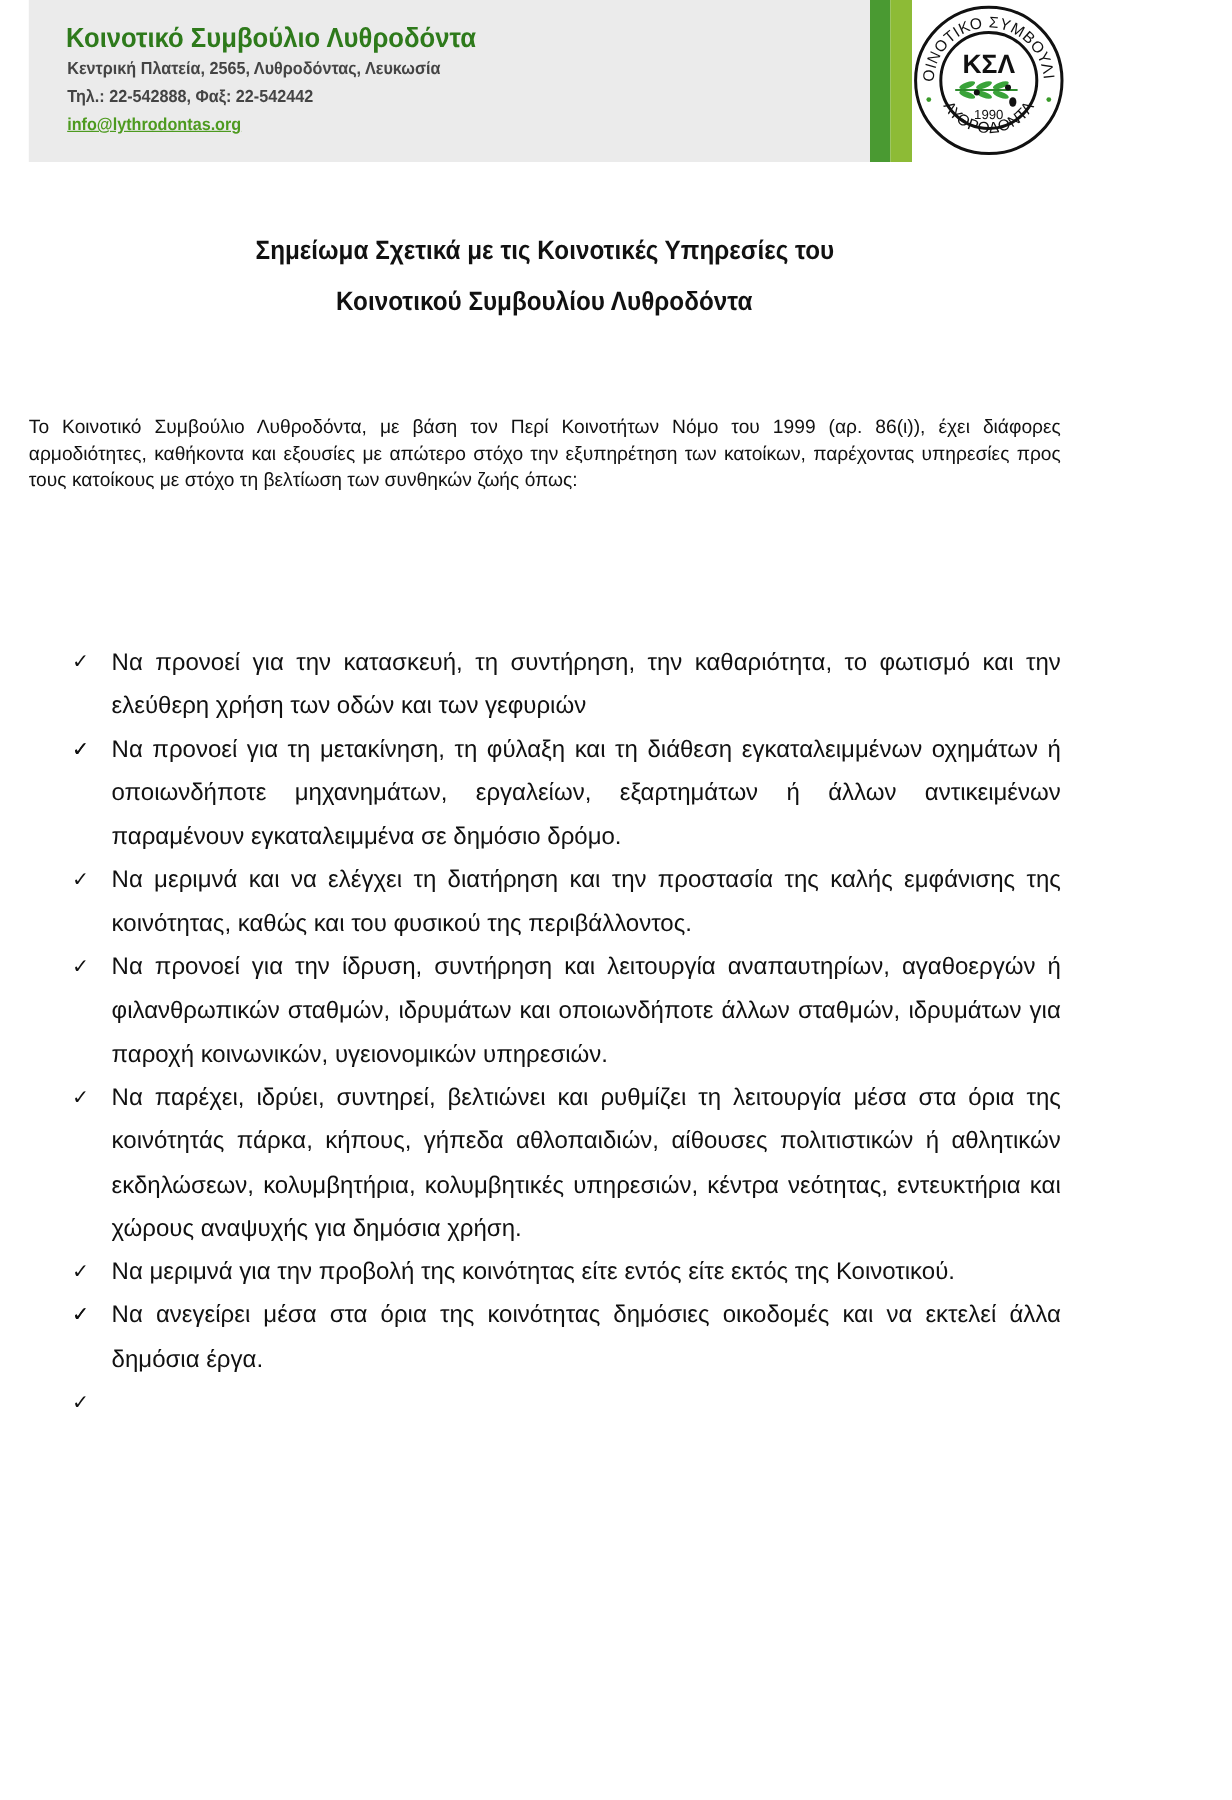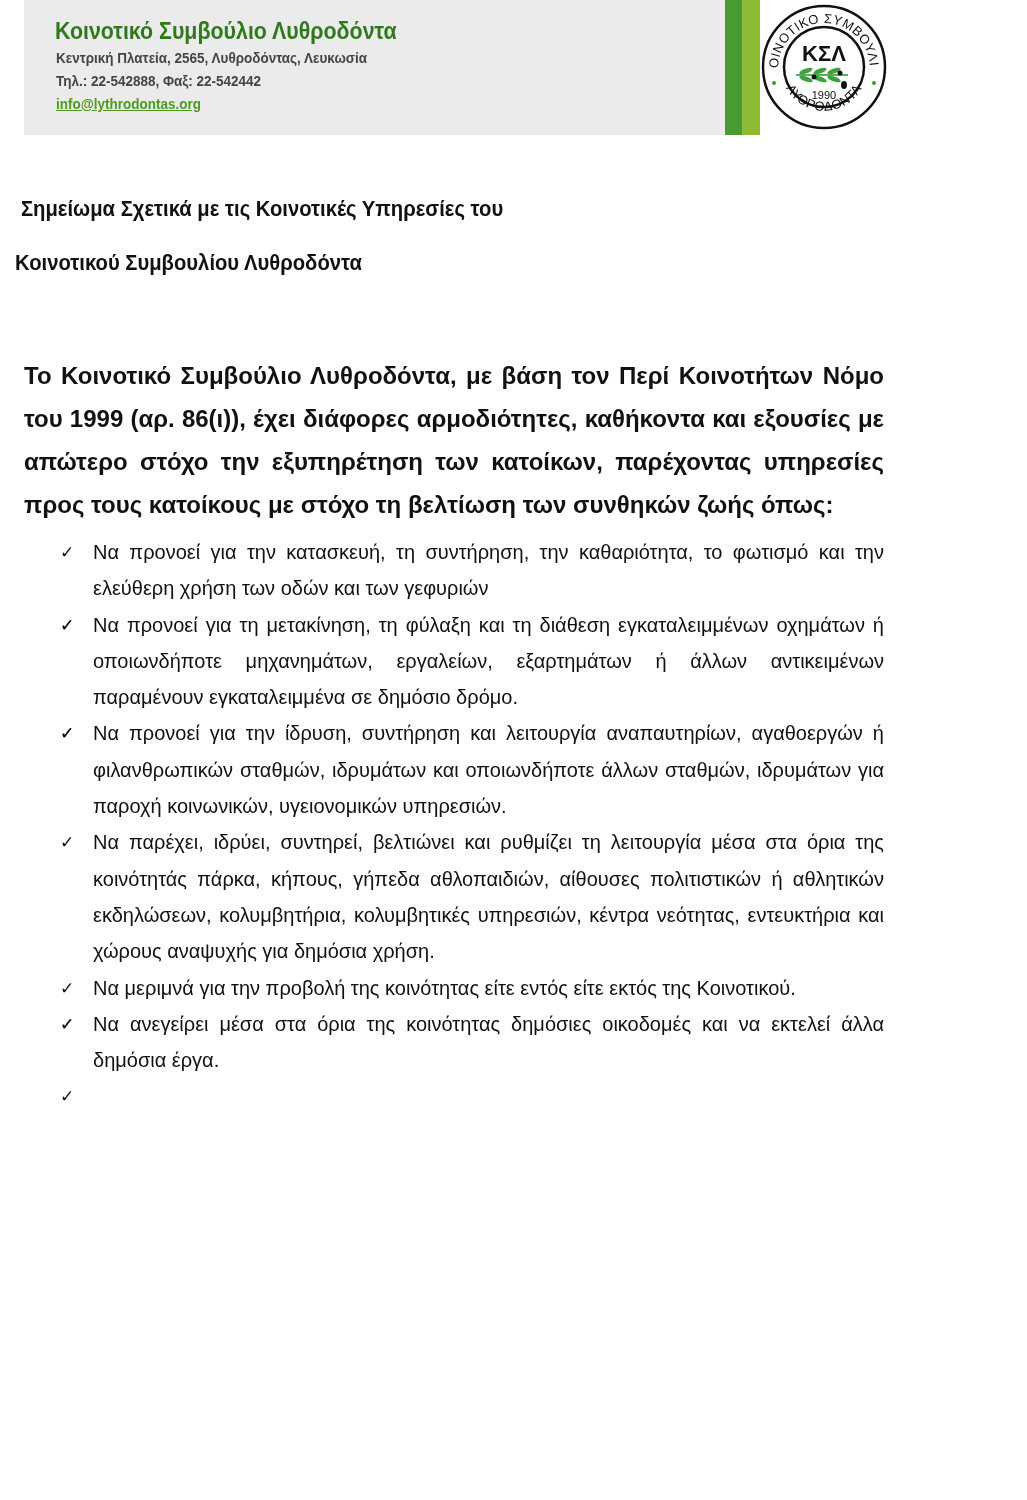--- a/index.html
+++ b/index.html
@@ -6,25 +6,25 @@
   body { width: 1027px; height: 1500px; position: relative; overflow: hidden; font-family: "Liberation Sans", sans-serif; color: #111; }
   .header-band { position: absolute; left: 24px; top: 0; width: 701px; height: 135px; background: #ebebeb; }
   .bar-dark { position: absolute; left: 725px; top: 0; width: 17px; height: 135px; background: #4a9a32; }
   .bar-light { position: absolute; left: 742px; top: 0; width: 18px; height: 135px; background: #8dbb36; }
   .org-name { position: absolute; left: 55px; top: 18px; font-size: 23px; font-weight: bold; color: #2e7a1b; white-space: nowrap; transform: scaleX(0.93); transform-origin: left top; }
   .org-line { position: absolute; left: 56px; font-size: 14.5px; font-weight: bold; color: #444; white-space: nowrap; transform: scaleX(0.93); transform-origin: left top; }
   .org-addr { top: 50px; }
   .org-phone { top: 73px; }
   .org-email { top: 96px; color: #4d9a1f; text-decoration: underline; cursor: pointer; }
   .logo { position: absolute; left: 760px; top: 3px; width: 128px; height: 128px; }
-  .title { position: absolute; left: 0; width: 908px; text-align: left; font-size: 22px; font-weight: bold; text-decoration: underline; white-space: nowrap; }
+  .title { position: absolute; left: 0; width: 908px; text-align: center; font-size: 22px; font-weight: bold; text-decoration: underline; white-space: nowrap; }
   .title-1 { top: 196px; }
-  .title-2 { top: 238px; margin-top: 12px; }
+  .title-2 { top: 238px; }
   .title span { display: inline-block; transform: scaleX(0.92); }
-  .intro { position: absolute; left: 24px; top: 330px; width: 860px; font-size: 24px; line-height: 43px; text-align: justify; font-weight: bold; }
+  .intro { position: absolute; left: 24px; top: 330px; width: 860px; font-size: 16px; line-height: 22px; text-align: justify; }
   .list { position: absolute; left: 60px; top: 534px; width: 824px; margin: 0; padding: 0; list-style: none; }
   .list li { position: relative; padding-left: 33px; font-size: 20px; line-height: 36.3px; text-align: justify; }
   .check { position: absolute; left: 0; top: 0; font-size: 17px; font-family: "DejaVu Sans", sans-serif; }
 </style>
 </head>
 <body>
 
 <div class="header-band"></div>
 <div class="bar-dark"></div>
 <div class="bar-light"></div>
@@ -67,20 +67,20 @@
 
 <div class="title title-1"><span>Σημείωμα Σχετικά με τις Κοινοτικές Υπηρεσίες του</span></div>
 <div class="title title-2"><span>Κοινοτικού Συμβουλίου Λυθροδόντα</span></div>
 
 <p class="intro">Το Κοινοτικό Συμβούλιο Λυθροδόντα, με βάση τον Περί Κοινοτήτων Νόμο του 1999 (αρ. 86(ι)), έχει διάφορες αρμοδιότητες, καθήκοντα και εξουσίες με απώτερο στόχο την εξυπηρέτηση των κατοίκων, παρέχοντας υπηρεσίες προς τους κατοίκους με στόχο τη βελτίωση των συνθηκών ζωής όπως:</p>
 
 <ul class="list">
   <li><span class="check">✓</span><span>Να προνοεί για την κατασκευή, τη συντήρηση, την καθαριότητα, το φωτισμό και την ελεύθερη χρήση των οδών και των γεφυριών</span></li>
   <li><span class="check">✓</span></li>
   <li><span class="check">✓</span><span>Να προνοεί για τη μετακίνηση, τη φύλαξη και τη διάθεση εγκαταλειμμένων οχημάτων ή οποιωνδήποτε μηχανημάτων, εργαλείων, εξαρτημάτων ή άλλων αντικειμένων παραμένουν εγκαταλειμμένα σε δημόσιο δρόμο.</span></li>
-  <li><span class="check">✓</span></li>
+  <li><span class="check">✓</span><span>Να μεριμνά και να ελέγχει τη διατήρηση και την προστασία της καλής εμφάνισης της κοινότητας, καθώς και του φυσικού της περιβάλλοντος.</span></li>
   <li><span class="check">✓</span><span>Να προνοεί για την ίδρυση, συντήρηση και λειτουργία αναπαυτηρίων, αγαθοεργών ή φιλανθρωπικών σταθμών, ιδρυμάτων και οποιωνδήποτε άλλων σταθμών, ιδρυμάτων για παροχή κοινωνικών, υγειονομικών υπηρεσιών.</span></li>
   <li><span class="check">✓</span><span>Να παρέχει, ιδρύει, συντηρεί, βελτιώνει και ρυθμίζει τη λειτουργία μέσα στα όρια της κοινότητάς πάρκα, κήπους, γήπεδα αθλοπαιδιών, αίθουσες πολιτιστικών ή αθλητικών εκδηλώσεων, κολυμβητήρια, κολυμβητικές υπηρεσιών, κέντρα νεότητας, εντευκτήρια και χώρους αναψυχής για δημόσια χρήση.</span></li>
   <li><span class="check">✓</span><span>Να  μεριμνά για την προβολή της κοινότητας είτε εντός είτε εκτός της Κοινοτικού.</span></li>
   <li><span class="check">✓</span></li>
   <li><span class="check">✓</span><span>Να ανεγείρει μέσα στα όρια της κοινότητας δημόσιες οικοδομές και να εκτελεί άλλα δημόσια έργα.</span></li>
   <li><span class="check">✓</span></li>
 </ul>
 
 </body></html>

